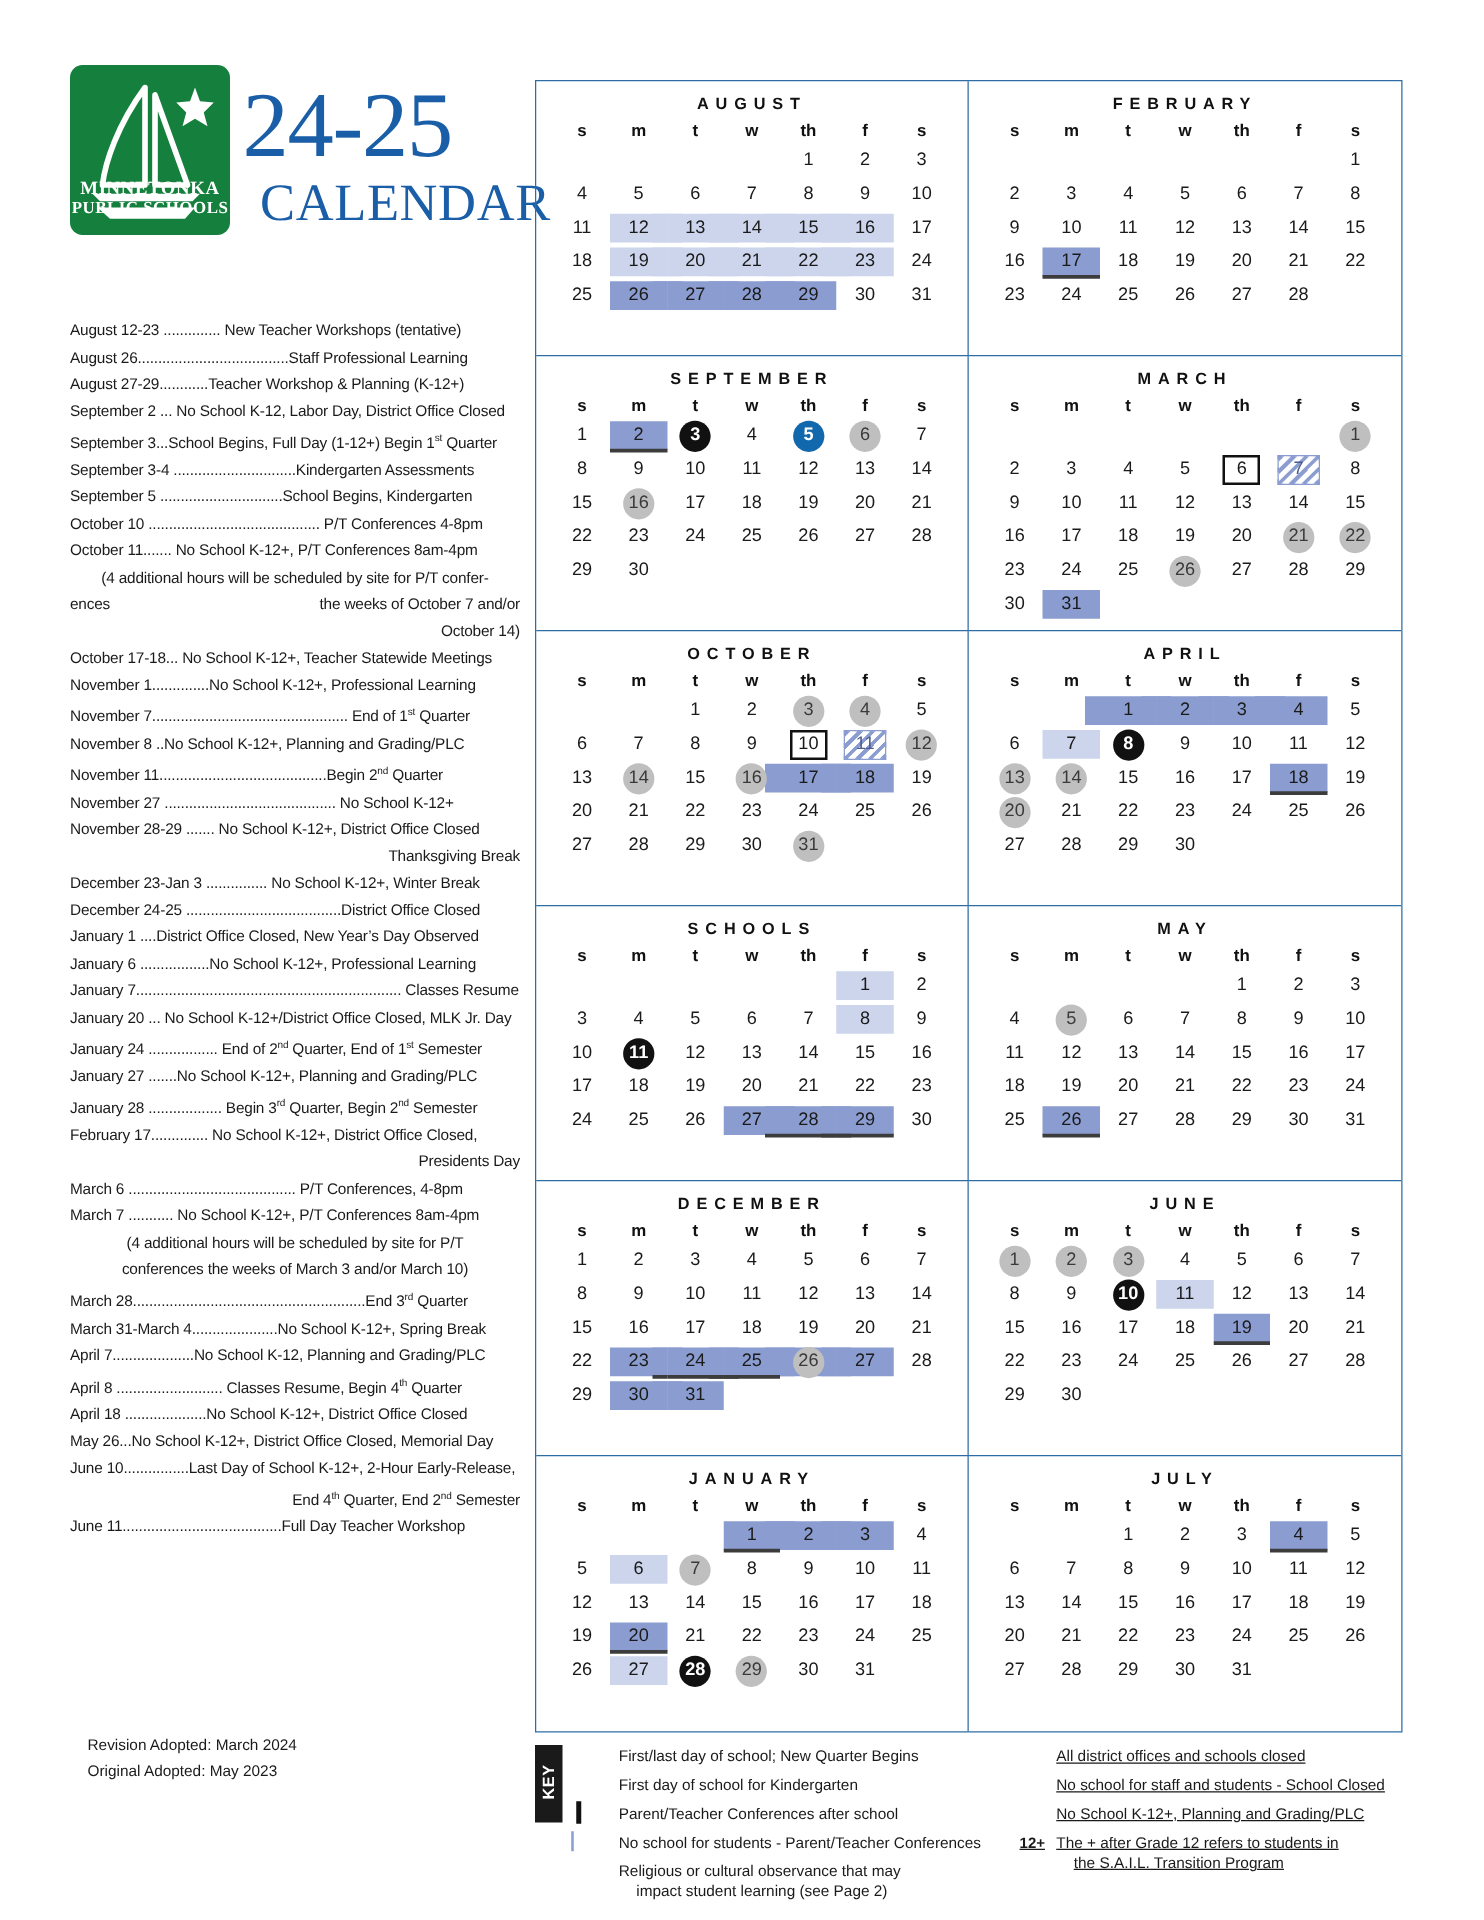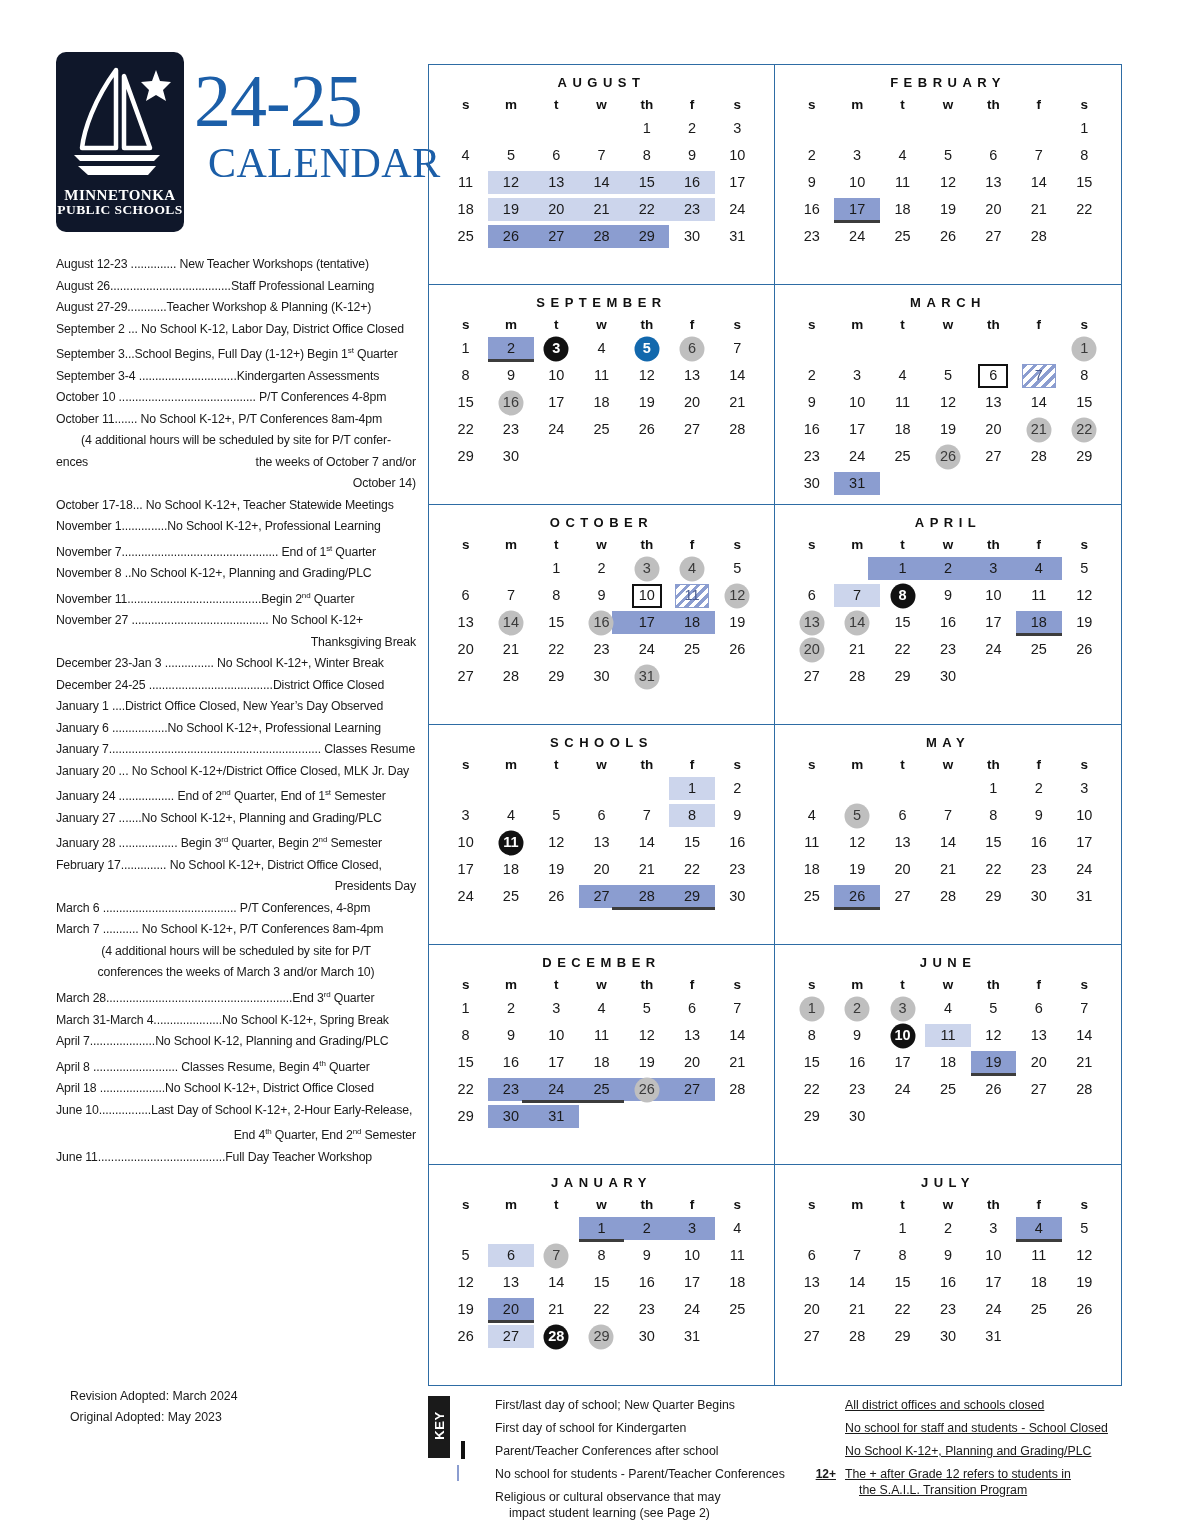--- a/index.html
+++ b/index.html
@@ -11,21 +11,21 @@
     overflow: hidden;
   }
   .page { position: relative; width: 1187px; height: 1536px; }
 
   
   .left-col {
     position: absolute; left: 56px; top: 52px; width: 360px; height: 1420px;
   }
   .brand { display: flex; align-items: flex-start; gap: 10px; height: 180px; }
   .logo-box {
-    width: 128px; height: 180px; background: #0f172a; border-radius: 10px;
+    width: 128px; height: 136px; background: #15803d; border-radius: 10px;
     position: relative; flex: none;
   }
   .logo-svg { position: absolute; left: 8px; top: 10px; }
   .logo-name {
     position: absolute; left: 0; right: 0; bottom: 14px;
     text-align: center; color: #fff; font-weight: bold;
     font-family: "Liberation Serif", serif; line-height: 1.1;
   }
   .logo-name .l1 { font-size: 15px; letter-spacing: .5px; display:block;}
   .logo-name .l2 { font-size: 13.5px; letter-spacing: .4px; display:block;}
@@ -202,34 +202,36 @@
       </div>
     </div>
 
     <div class="events" id="events-list">
         <div class="event">August 12-23 ..............  New Teacher Workshops  (tentative)</div>
         <div class="event">August 26.....................................Staff Professional Learning</div>
         <div class="event">August 27-29............Teacher Workshop &amp; Planning (K-12+)</div>
         <div class="event">September 2 ... No School K-12, Labor Day, District Office Closed</div>
         <div class="event">September 3...School Begins, Full Day (1-12+) Begin 1<sup>st</sup> Quarter</div>
         <div class="event">September 3-4 ..............................Kindergarten Assessments</div>
+        <div class="event">September 5 ..............................School Begins, Kindergarten</div>
         <div class="event">October 10 .......................................... P/T Conferences 4-8pm</div>
         <div class="event">October 11....... No School K-12+, P/T Conferences 8am-4pm</div>
         <div class="event center">(4 additional hours will be scheduled by site for P/T confer-</div>
         <div class="event split">
           <span>ences</span>
           <span>the weeks of October 7 and/or</span>
         </div>
         <div class="event right">October 14)</div>
         <div class="event">October 17-18... No School K-12+, Teacher Statewide Meetings</div>
         <div class="event">November 1..............No School K-12+, Professional Learning</div>
         <div class="event">November 7................................................ End of 1<sup>st</sup> Quarter</div>
         <div class="event">November 8 ..No School K-12+, Planning and Grading/PLC</div>
         <div class="event">November 11.........................................Begin 2<sup>nd</sup> Quarter</div>
         <div class="event">November 27 .......................................... No School K-12+</div>
+        <div class="event">November 28-29 ....... No School K-12+, District Office Closed</div>
         <div class="event right">Thanksgiving Break</div>
         <div class="event gap">December 23-Jan 3 ............... No School K-12+, Winter Break</div>
         <div class="event">December 24-25 ......................................District Office Closed</div>
         <div class="event">January 1 ....District Office Closed, New Year’s Day Observed</div>
         <div class="event">January 6 .................No School K-12+, Professional Learning</div>
         <div class="event">January 7................................................................. Classes Resume</div>
         <div class="event">January 20 ... No School K-12+/District Office Closed, MLK Jr. Day</div>
         <div class="event">January 24 ................. End of 2<sup>nd</sup> Quarter, End of 1<sup>st</sup> Semester</div>
         <div class="event">January 27 .......No School K-12+, Planning and Grading/PLC</div>
         <div class="event">January 28 .................. Begin 3<sup>rd</sup> Quarter, Begin 2<sup>nd</sup> Semester</div>
@@ -237,20 +239,21 @@
         <div class="event right">Presidents Day</div>
         <div class="event gap">March 6 ......................................... P/T Conferences, 4-8pm</div>
         <div class="event">March 7 ........... No School K-12+, P/T Conferences 8am-4pm</div>
         <div class="event center">(4 additional hours will be scheduled by site for P/T</div>
         <div class="event center">conferences the weeks of March 3 and/or March 10)</div>
         <div class="event">March 28.........................................................End 3<sup>rd</sup> Quarter</div>
         <div class="event">March 31-March 4.....................No School  K-12+, Spring Break</div>
         <div class="event">April 7....................No School K-12,  Planning and Grading/PLC</div>
         <div class="event">April 8 .......................... Classes Resume,  Begin 4<sup>th</sup> Quarter</div>
         <div class="event">April 18 ....................No  School  K-12+,  District  Office  Closed</div>
+        <div class="event">May 26...No School K-12+, District Office Closed, Memorial Day</div>
         <div class="event">June 10................Last Day of School K-12+, 2-Hour Early-Release,</div>
         <div class="event right">End 4<sup>th</sup> Quarter, End 2<sup>nd</sup> Semester</div>
         <div class="event">June 11.......................................Full Day Teacher Workshop</div>
       </div>
 
     <div class="adopted">
       <div>Revision Adopted: March 2024</div>
       <div>Original Adopted: May 2023</div>
     </div>
   </div>

